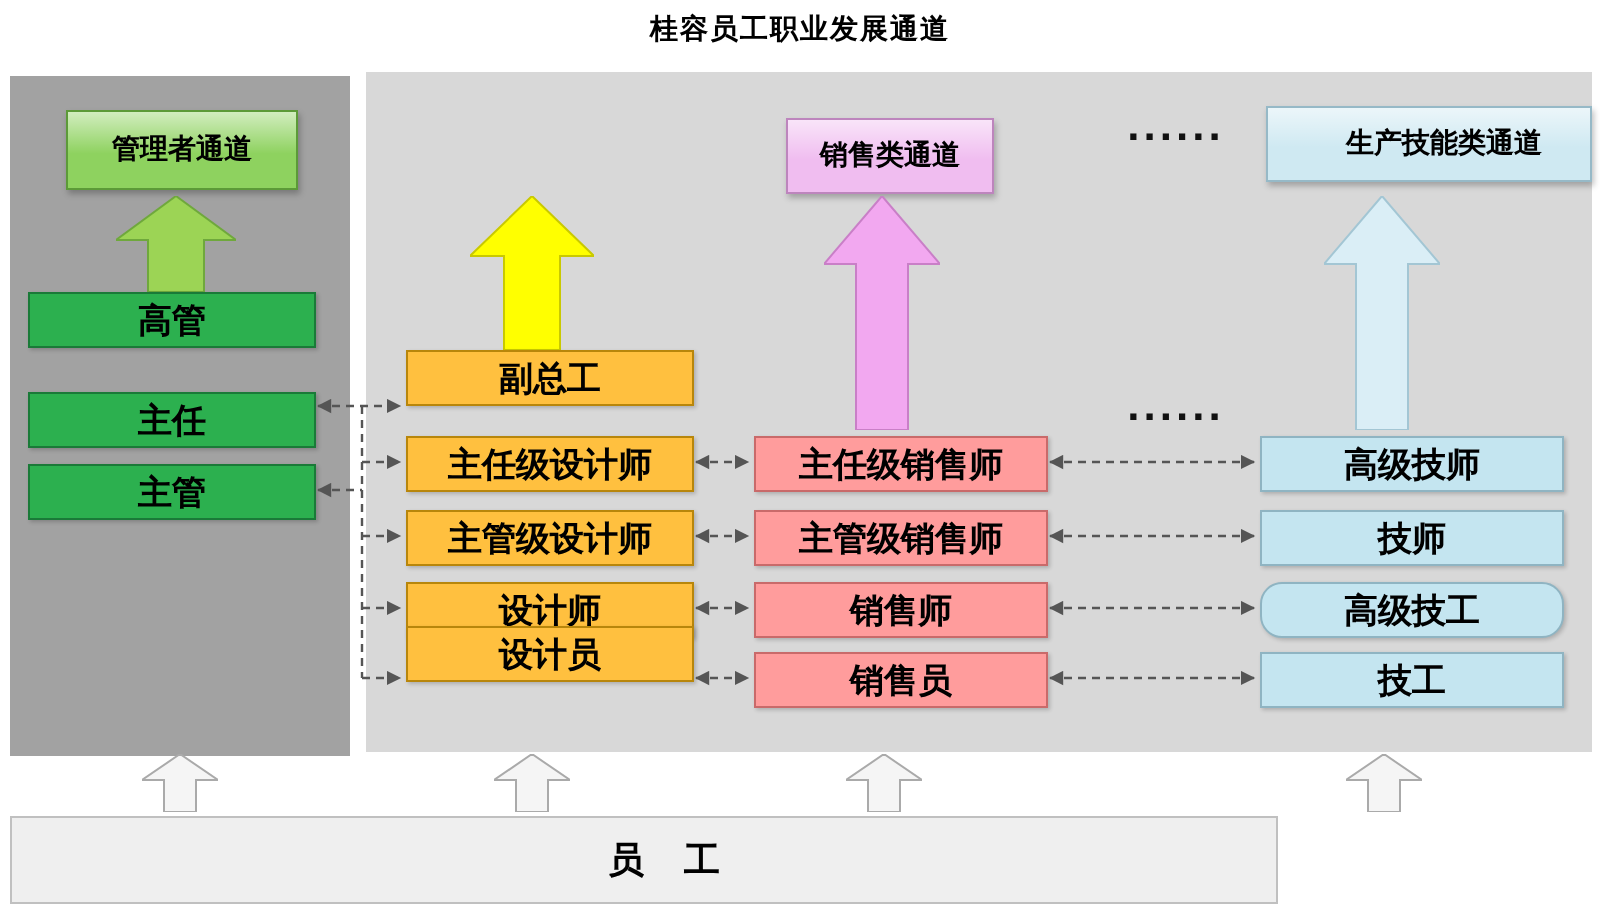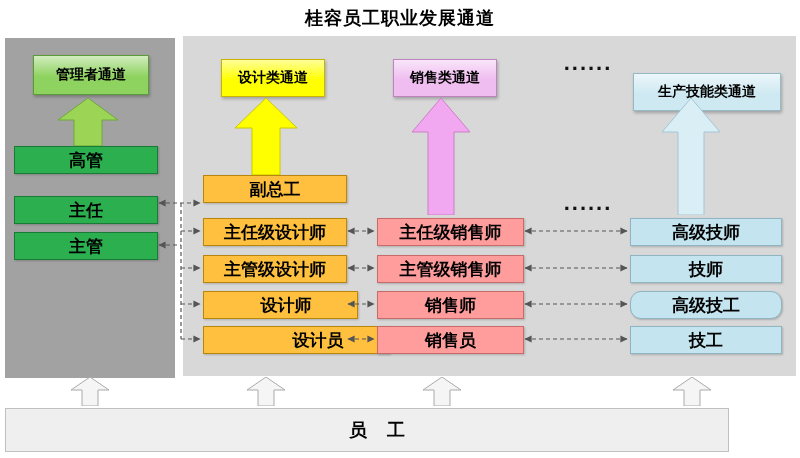--- a/index.html
+++ b/index.html
@@ -2,78 +2,77 @@
 <html style="--manager-panel: #a2a2a2; --main-panel: #d8d8d8; --manager-header: #8ed25f; --manager-box: #2cb04f; --manager-box-border: #1a7a38; --green-arrow: #9cd455; --design-header: #ffff00; --design-box: #ffc03f; --design-box-border: #b8860b; --yellow-arrow: #ffff00; --sales-header: #f0bdf0; --pink-arrow: #f2a8f0; --sales-box: #ff9c9c; --sales-box-border: #c96a6a; --production-header: #cfe9f2; --blue-arrow: #daeef6; --production-box: #c4e5f0; --production-box-border: #8fb4c2; --employee-bar: #efefef; --connector: #555555;"><head>
 <meta charset="utf-8">
 <style>
   html,body{margin:0;padding:0;background:#fff;}
   .page{
     position:relative;width:800px;height:458px;overflow:hidden;background:#fff;
     font-family:"Liberation Sans","DejaVu Sans",sans-serif;color:#000;
   }
   .title{
     position:absolute;top:6px;left:0;width:800px;text-align:center;
-    font-size:18px;font-weight:bold;letter-spacing:1px;
+    font-size:14px;font-weight:bold;letter-spacing:1px;
   }
   .panel-left{
     position:absolute;left:5px;top:38px;width:170px;height:340px;
     background:var(--manager-panel,#a2a2a2);
   }
   .panel-main{
     position:absolute;left:183px;top:36px;width:613px;height:340px;
     background:var(--main-panel,#d8d8d8);
   }
   .chan-header{
     position:absolute;display:flex;align-items:center;justify-content:center;
     font-weight:bold;font-size:14px;border-radius:0;border:1px solid rgba(0,0,0,.35);
     box-shadow:1px 2px 3px rgba(0,0,0,.25);
     background-image:linear-gradient(180deg,rgba(255,255,255,.6),rgba(255,255,255,0) 55%);
   }
   .hdr-mgr{left:33px;top:55px;width:114px;height:38px;background-color:var(--manager-header,#8ed25f);border-color:#5c9a38;}
   .hdr-des{left:221px;top:59px;width:102px;height:36px;background-color:var(--design-header,#ffff00);border-color:#c9b400;}
   .hdr-sal{left:393px;top:59px;width:102px;height:36px;background-color:var(--sales-header,#f0bdf0);border-color:#bd85bd;}
-  .hdr-pro{left:633px;top:73px;width:146px;height:36px;background-color:var(--production-header,#cfe9f2);border-color:#96b9c7;}
+  .hdr-pro{left:633px;top:53px;width:146px;height:36px;background-color:var(--production-header,#cfe9f2);border-color:#96b9c7;padding-left:15px;}
   .box{
     position:absolute;display:flex;align-items:center;justify-content:center;
     font-weight:bold;font-size:17px;border:1px solid;box-shadow:1px 1px 2px rgba(0,0,0,.2);
   }
   .mgr{left:14px;width:142px;height:26px;background:var(--manager-box,#2cb04f);border-color:var(--manager-box-border,#1a7a38);}
   .des{left:203px;width:142px;height:26px;background:var(--design-box,#ffc03f);border-color:var(--design-box-border,#b8860b);}
   .sal{left:377px;width:145px;height:26px;background:var(--sales-box,#ff9c9c);border-color:var(--sales-box-border,#c96a6a);}
   .pro{left:630px;width:150px;height:26px;background:var(--production-box,#c4e5f0);border-color:var(--production-box-border,#8fb4c2);}
   .arrow-svg{position:absolute;}
   .arr-green polygon{fill:var(--green-arrow,#9cd455);stroke:#6fa83c;stroke-width:1;}
   .arr-yellow polygon{fill:var(--yellow-arrow,#ffff00);stroke:#c9c900;stroke-width:1;}
   .arr-pink polygon{fill:var(--pink-arrow,#f2a8f0);stroke:#c97fc7;stroke-width:1;}
   .arr-blue polygon{fill:var(--blue-arrow,#daeef6);stroke:#a3c6d4;stroke-width:1;}
   .arr-white polygon{fill:#f5f5f5;stroke:#aaaaaa;stroke-width:1;}
   .ellipsis{
     position:absolute;width:86px;text-align:center;
     font-size:22px;font-weight:bold;letter-spacing:2px;color:#111;
   }
   .connectors{position:absolute;left:0;top:0;pointer-events:none;}
   .employee{
-    position:absolute;left:5px;top:408px;width:724px;height:44px;box-sizing:border-box;
+    position:absolute;left:5px;top:408px;width:634px;height:44px;box-sizing:border-box;
     background:var(--employee-bar,#efefef);border:1px solid #c0c0c0;
     display:flex;align-items:center;justify-content:center;padding-left:20px;
   }
   .employee span{font-size:18px;font-weight:bold;white-space:pre;}
 </style>
 </head>
 <body>
 
 <div class="page">
 
   <div class="title">桂容员工职业发展通道</div>
 
   <div class="panel-left"></div>
   <div class="panel-main"></div>
 
   <div class="chan-header hdr-mgr">管理者通道</div>
-  <div class="chan-header hdr-des">设计类通道</div>
   <div class="chan-header hdr-sal">销售类通道</div>
   <div class="chan-header hdr-pro">生产技能类通道</div>
 
   <svg class="arrow-svg arr-green" style="left:58px;top:98px;" width="60" height="48" viewBox="0 0 60 48">
     <polygon points="30,0 60,22 44,22 44,48 16,48 16,22 0,22"></polygon>
   </svg>
   <svg class="arrow-svg arr-yellow" style="left:235px;top:98px;" width="62" height="77" viewBox="0 0 62 77">
     <polygon points="31,0 62,30 45,30 45,77 17,77 17,30 0,30"></polygon>
   </svg>
   <svg class="arrow-svg arr-pink" style="left:412px;top:98px;" width="58" height="117" viewBox="0 0 58 117">
@@ -86,22 +85,22 @@
   <div class="ellipsis" style="left:545px;top:50px;">......</div>
   <div class="ellipsis" style="left:545px;top:190px;">......</div>
 
   <div class="box mgr" style="top:146px;">高管</div>
   <div class="box mgr" style="top:196px;">主任</div>
   <div class="box mgr" style="top:232px;">主管</div>
 
   <div class="box des" style="top:175px;">副总工</div>
   <div class="box des" style="top:218px;">主任级设计师</div>
   <div class="box des" style="top:255px;">主管级设计师</div>
-  <div class="box des" style="top:291px;padding-left:11px;">设计师</div>
-  <div class="box des" style="top:326px;padding-left:43px;">设计员</div>
+  <div class="box des" style="top:291px;">设计师</div>
+  <div class="box des" style="top:313px;">设计员</div>
 
   <div class="box sal" style="top:218px;">主任级销售师</div>
   <div class="box sal" style="top:255px;">主管级销售师</div>
   <div class="box sal" style="top:291px;">销售师</div>
   <div class="box pro" style="top:218px;">高级技师</div>
 
   <div class="box sal" style="top:326px;">销售员</div>
   <div class="box pro" style="top:255px;">技师</div>
   <div class="box pro" style="top:291px;border-radius:11px;">高级技工</div>
   <div class="box pro" style="top:326px;">技工</div>

